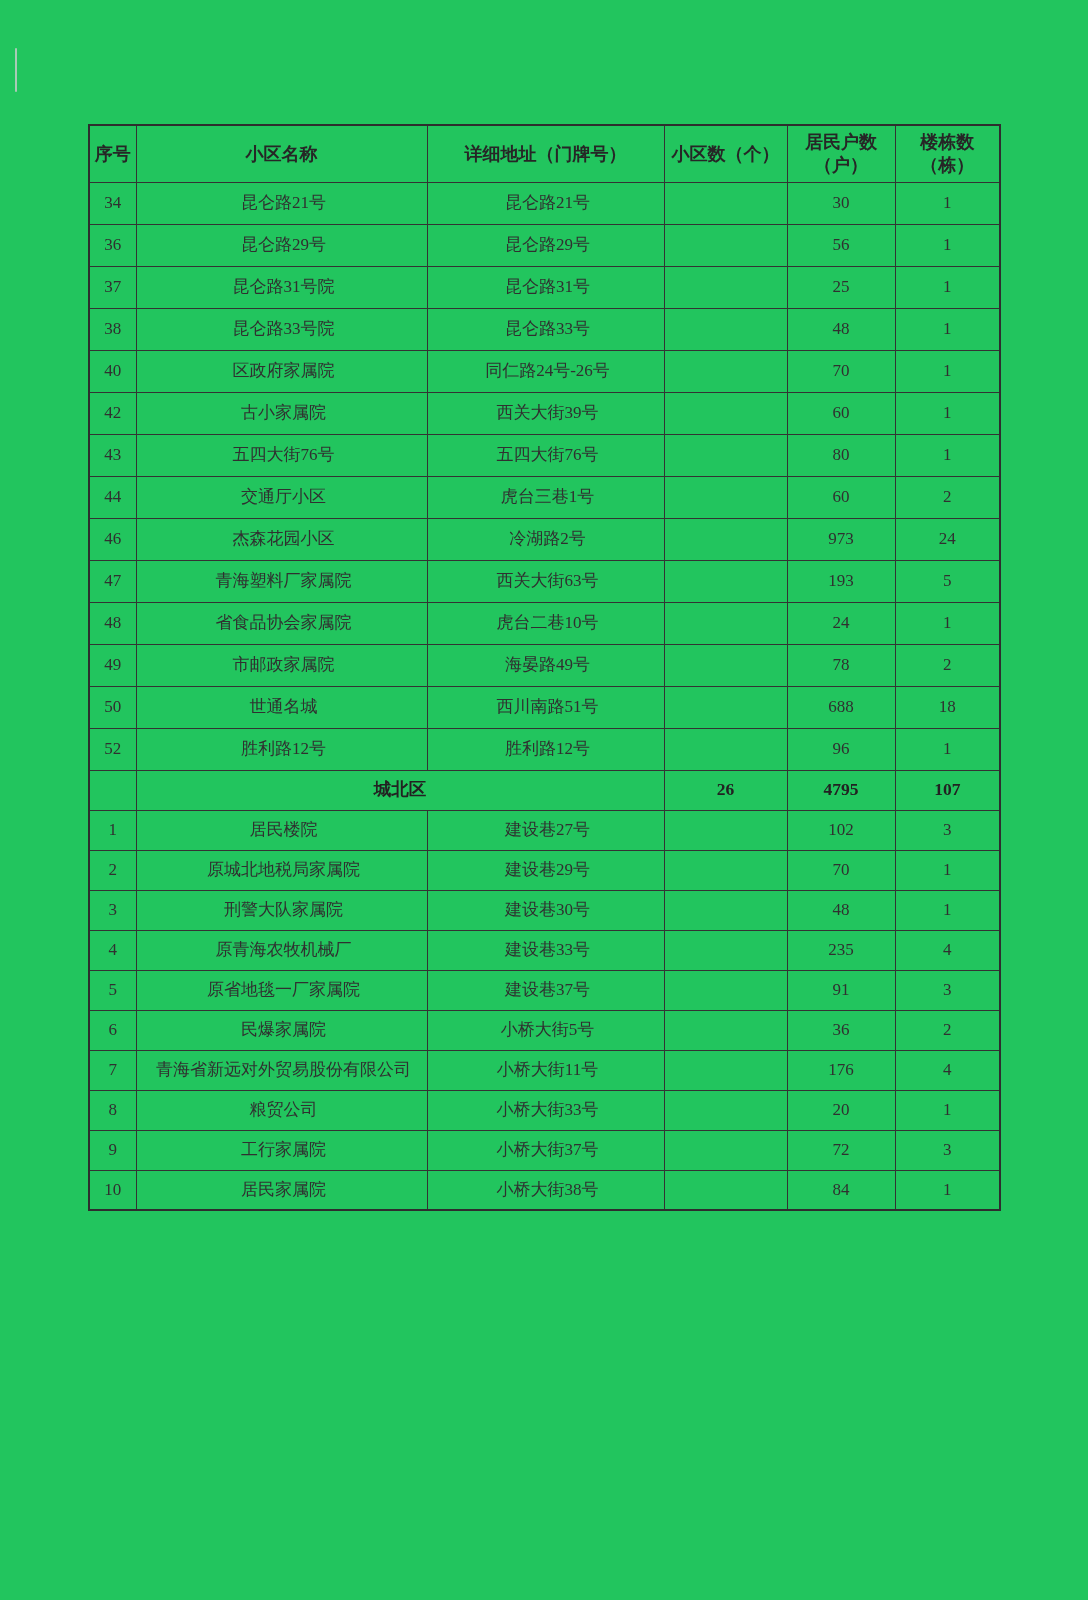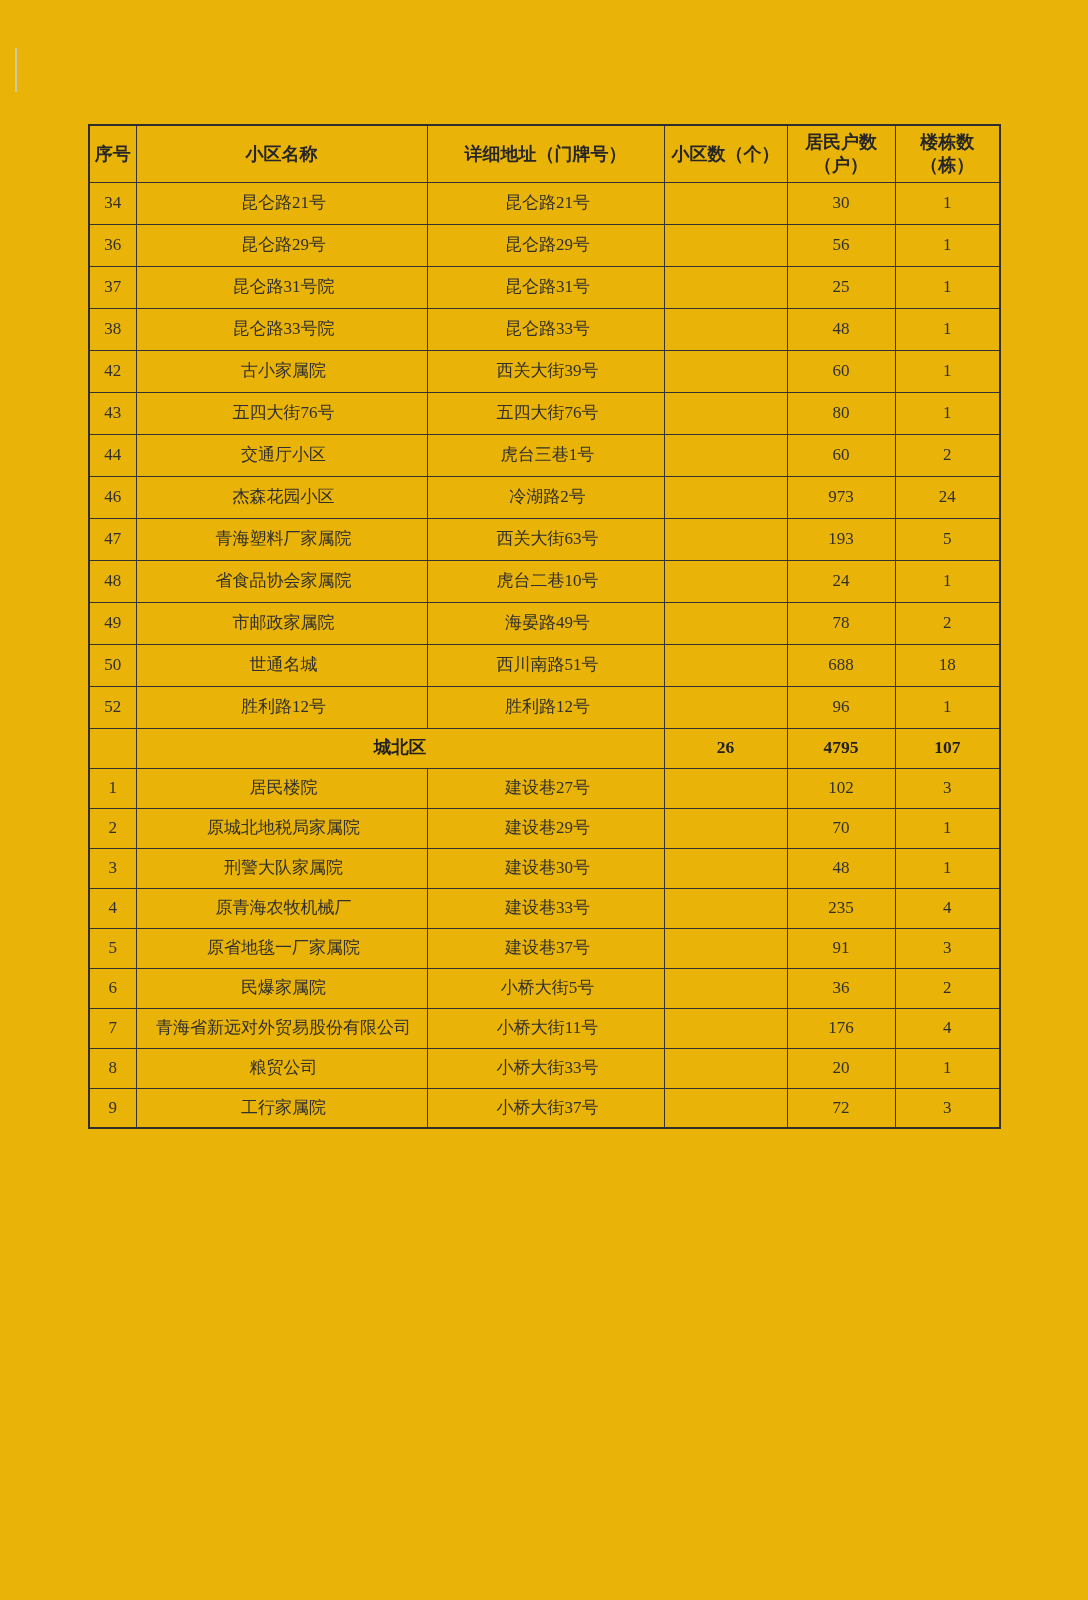--- a/index.html
+++ b/index.html
@@ -6,21 +6,21 @@
   html,body { width:1088px; height:1600px; }
   body {
     font-family: "Liberation Serif", "DejaVu Serif", serif;
     background:#ffffff;
     color:#2b2b2b;
     position:relative;
     overflow:hidden;
   }
   .page {
     position:absolute; inset:0;
-    background:#eab308;
+    background:#22c55e;
   }
   
   .scan-artifact {
     position:absolute; left:15px; top:48px;
     width:2px; height:44px;
     background:#cccccc; border-radius:2px; opacity:.8;
   }
   table.community-table {
     position:absolute; left:88px; top:124px;
     width:911px;
@@ -109,20 +109,28 @@
         </tr>
         <tr class="s1">
           <td class="c-no">38</td>
           <td class="c-name">昆仑路33号院</td>
           <td class="c-addr">昆仑路33号</td>
           <td class="c-num"></td>
           <td class="c-num">48</td>
           <td class="c-num">1</td>
         </tr>
         <tr class="s1">
+          <td class="c-no">40</td>
+          <td class="c-name">区政府家属院</td>
+          <td class="c-addr">同仁路24号-26号</td>
+          <td class="c-num"></td>
+          <td class="c-num">70</td>
+          <td class="c-num">1</td>
+        </tr>
+        <tr class="s1">
           <td class="c-no">42</td>
           <td class="c-name">古小家属院</td>
           <td class="c-addr">西关大街39号</td>
           <td class="c-num"></td>
           <td class="c-num">60</td>
           <td class="c-num">1</td>
         </tr>
         <tr class="s1">
           <td class="c-no">43</td>
           <td class="c-name">五四大街76号</td>
@@ -259,15 +267,23 @@
           <td class="c-num">1</td>
         </tr>
         <tr class="s2">
           <td class="c-no">9</td>
           <td class="c-name">工行家属院</td>
           <td class="c-addr">小桥大街37号</td>
           <td class="c-num"></td>
           <td class="c-num">72</td>
           <td class="c-num">3</td>
         </tr>
+        <tr class="s2">
+          <td class="c-no">10</td>
+          <td class="c-name">居民家属院</td>
+          <td class="c-addr">小桥大街38号</td>
+          <td class="c-num"></td>
+          <td class="c-num">84</td>
+          <td class="c-num">1</td>
+        </tr>
       </tbody>
   </table>
 </div>
 
 </body></html>

